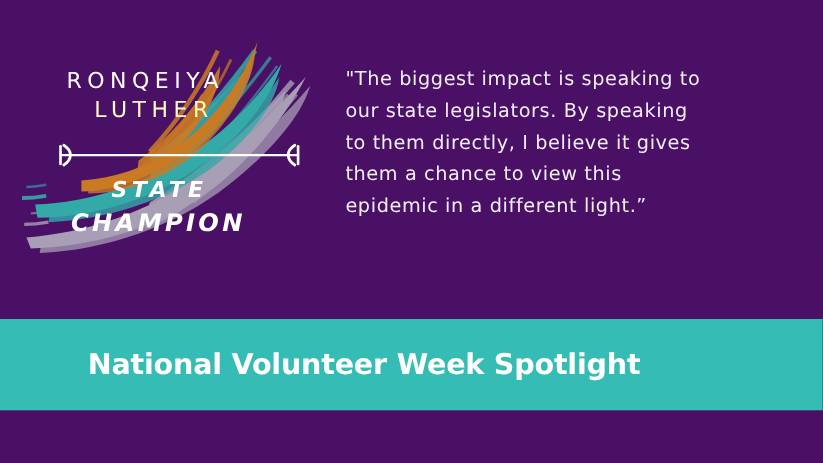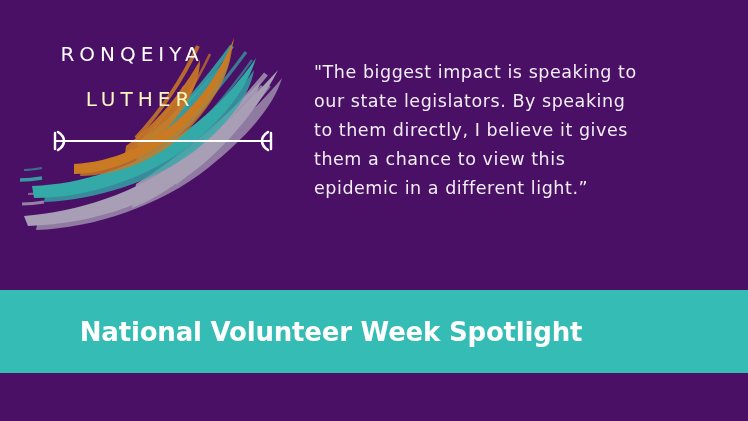--- a/index.html
+++ b/index.html
@@ -36,21 +36,21 @@
     pointer-events: none;
   }
   .logo-text-layer {
     position: absolute;
     left: 0; top: 0;
     width: 290px;
     height: 200px;
   }
   #logo-name-1 {
     position: absolute;
-    top: 8px;
+    top: 27px;
     left: 0;
     width: 232px;
     text-align: center;
     color: #ffffff;
     font-family: "DejaVu Sans", sans-serif;
     font-size: 20px;
     font-weight: 400;
     letter-spacing: 5.0px;
     white-space: nowrap;
   }
@@ -201,20 +201,22 @@
       <div id="logo-name-2">LUTHER</div>
 
       <svg id="logo-divider" viewBox="0 0 222 26">
         <path d="M6,4 C14,9 14,17 6,22" stroke="#ffffff" stroke-width="2.6" fill="none" stroke-linecap="round"></path>
         <path d="M216,4 C208,9 208,17 216,22" stroke="#ffffff" stroke-width="2.6" fill="none" stroke-linecap="round"></path>
         <line x1="4" y1="13" x2="218" y2="13" stroke="#ffffff" stroke-width="2.2" stroke-linecap="round"></line>
         <line x1="3" y1="5" x2="3" y2="21" stroke="#ffffff" stroke-width="2.4" stroke-linecap="round"></line>
         <line x1="219" y1="5" x2="219" y2="21" stroke="#ffffff" stroke-width="2.4" stroke-linecap="round"></line>
       </svg>
 
+      <div id="logo-sub-1">STATE</div>
+      <div id="logo-sub-2">CHAMPION</div>
     </div>
   </div>
 
   <div id="quote-text">"The biggest impact is speaking to
 our state legislators. By speaking
 to them directly, I believe it gives
 them a chance to view this
 epidemic in a different light.”</div>
 
   <div id="banner-bar"></div>

